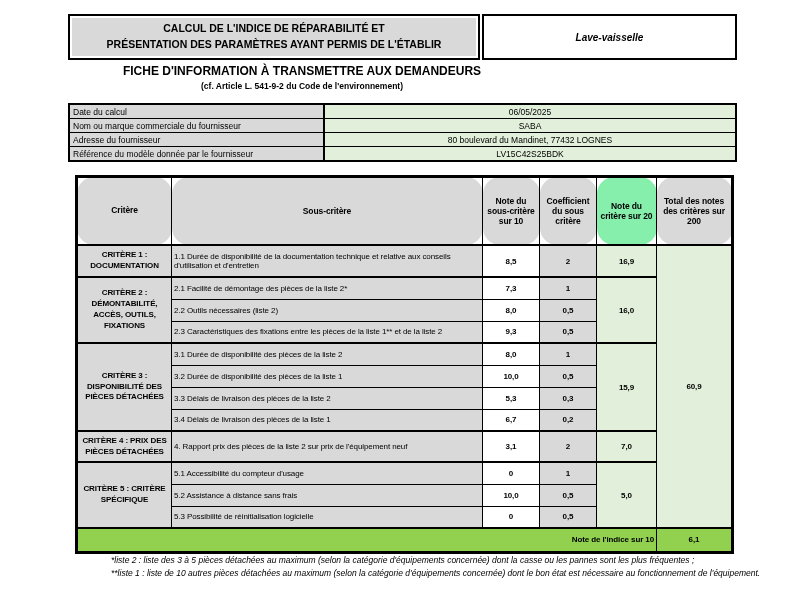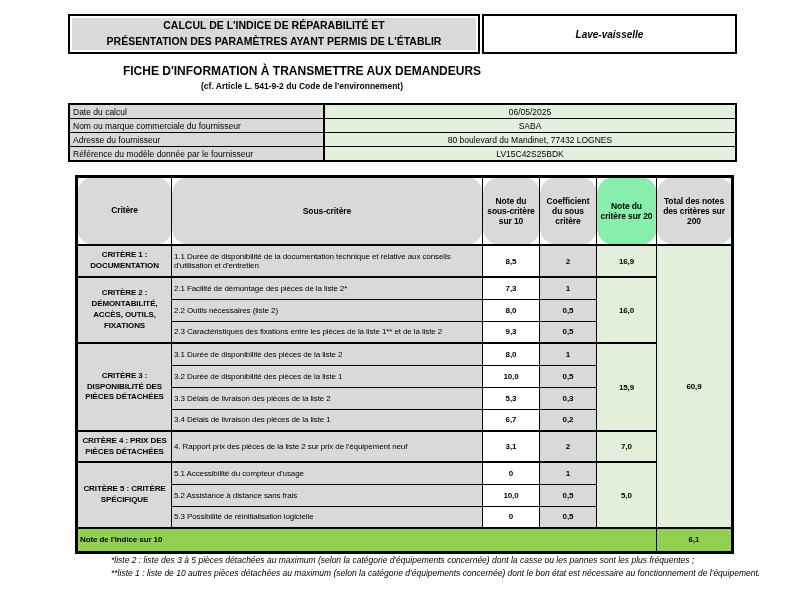--- a/index.html
+++ b/index.html
@@ -1,20 +1,20 @@
 <!DOCTYPE html>
 <html><head>
 <meta charset="utf-8">
 <style>
   html,body{margin:0;padding:0;background:#ffffff;}
   .canvas{position:relative;width:800px;height:600px;background:#ffffff;
           font-family:"Liberation Sans",sans-serif;color:#000;}
 
   
-  .title-row{position:absolute;left:68px;top:14px;width:669px;height:40px;display:flex;}
+  .title-row{position:absolute;left:68px;top:14px;width:669px;height:46px;display:flex;}
   .title-box{width:412px;box-sizing:border-box;border:2px solid #000;background:#d9d9d9;
              box-shadow:inset 0 0 0 2px #fff;display:flex;flex-direction:column;
              justify-content:center;text-align:center;font-weight:bold;font-size:10.5px;line-height:1.5;}
   .product-box{flex:1;box-sizing:border-box;margin-left:2px;border:2px solid #000;background:#fff;
              display:flex;align-items:center;justify-content:center;
              font-weight:bold;font-style:italic;font-size:10px;}
 
   
   .subtitle{position:absolute;left:68px;top:64px;width:468px;text-align:center;font-weight:bold;}
   .subtitle .l1{font-size:12px;}
@@ -36,21 +36,21 @@
   .c-crit{background:#d9d9d9;font-weight:bold;text-align:center;
       border-left:2px solid #000;border-right:2px solid #000;line-height:1.35;}
   .c-sub{background:#d9d9d9;text-align:left;padding-left:3px;margin-left:32px;}
   .c-note{background:#ffffff;font-weight:bold;text-align:center;border-left:2px solid #000;font-size:8.5px;}
   .c-coef{background:#d9d9d9;font-weight:bold;text-align:center;font-size:8.5px;}
   .c-n20{background:#e2efda;font-weight:bold;text-align:center;border-right:2px solid #000;font-size:8.5px;}
   .c-tot{background:#e2efda;font-weight:bold;text-align:center;font-size:8.5px;}
   tr.gstart>td{border-top:2px solid #000;}
   .h32{height:32px;}.h22{height:22px;}.h31{height:31px;}.h24{height:24px;}
   tr.final td{background:#92d050;border-top:2px solid #000;}
-  .final-label{font-weight:bold;font-size:15px;padding-right:10px;letter-spacing:0;}
+  .final-label{text-align:right;font-weight:bold;font-size:15px;padding-right:10px;letter-spacing:0;}
   .final-value{text-align:center;font-weight:bold;font-size:15px;border-left:2px solid #000;letter-spacing:0;}
 
   
   .footnotes{position:absolute;left:79px;top:554px;width:668px;font-size:8.5px;
       font-style:italic;line-height:1.5;margin-left:32px;}
   .footnotes p{margin:0;}
 </style>
 </head>
 <body>
 

